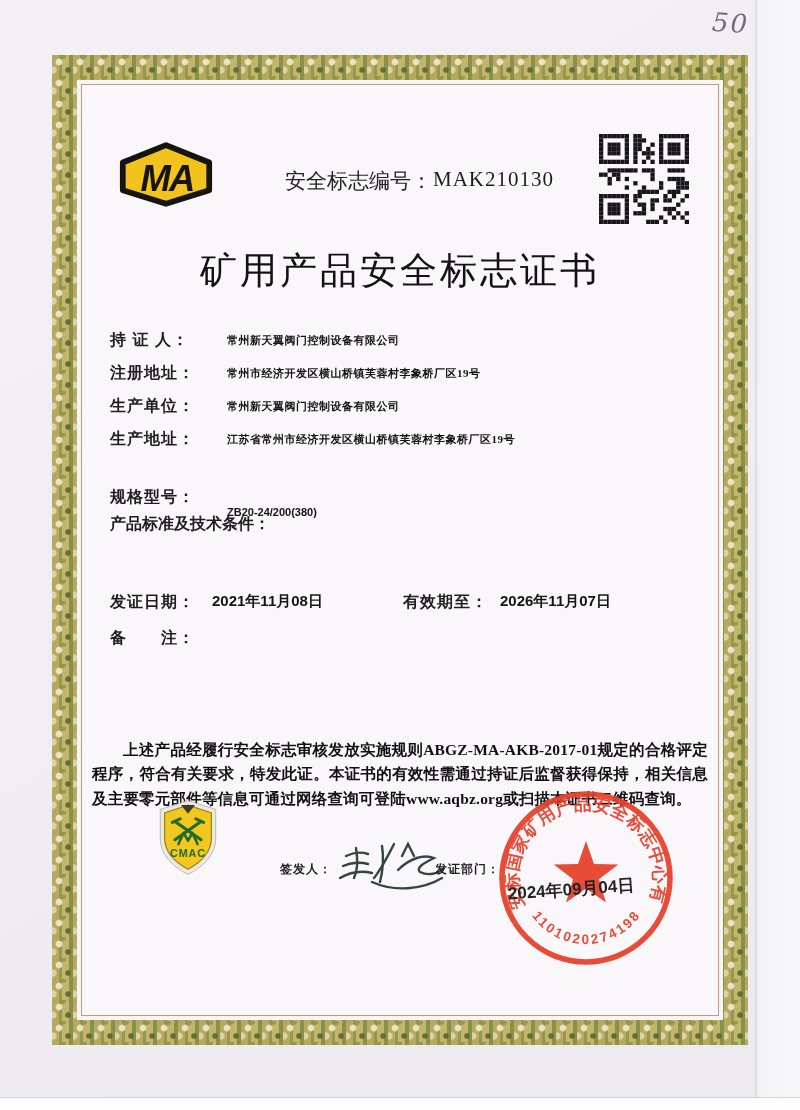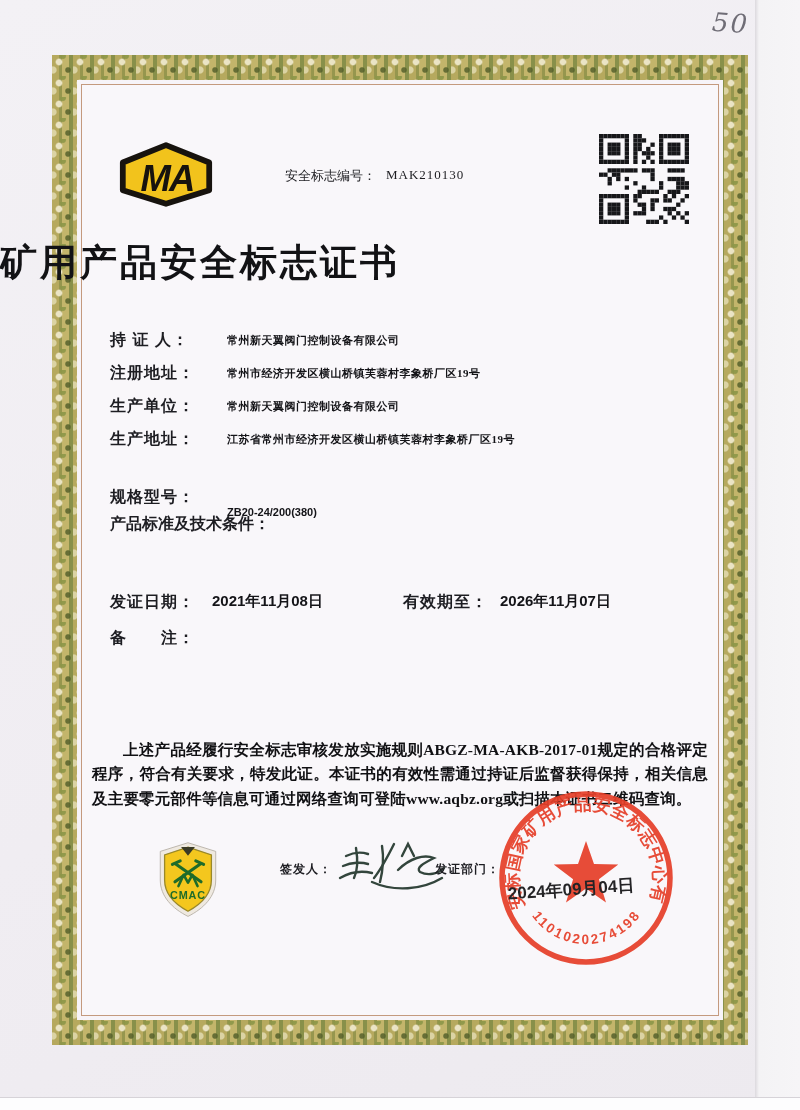--- a/index.html
+++ b/index.html
@@ -22,26 +22,26 @@
            radial-gradient(circle at 16px 15px, rgba(86,97,44,.85) 2.2px, rgba(86,97,44,0) 3.4px),
            radial-gradient(circle at 1px 15px, rgba(223,215,171,.9) 3px, rgba(223,215,171,0) 4.2px),
            radial-gradient(circle at 11px 1px, rgba(140,150,72,.9) 2.4px, rgba(140,150,72,0) 3.6px),
            repeating-linear-gradient(90deg,#b6a95e 0 7px,#96964e 7px 10px,#c3b56b 10px 17px,#88904a 17px 21px);
          background-size:21px 21px,21px 21px,21px 21px,21px 21px,auto;}
   .frame-gap{height:100%;box-sizing:border-box;background:#f7f4f8;padding:4px;}
   .frame-inner{height:100%;box-sizing:border-box;border:1px solid #c49a7e;background:#f9f7fa;}
   .content{position:absolute;inset:0;z-index:2;}
   
   .ma-logo{position:absolute;left:118px;top:140px;}
-  .certno-line{position:absolute;left:285px;top:167px;display:flex;gap:10px;
-               font-size:13px;color:#232327;}
+  .certno-line{position:absolute;left:285px;top:167px;display:flex;gap:1px;
+               font-size:21px;color:#232327;}
   .certno-line .v{letter-spacing:1px;color:#1c1c20;}
   .qr{position:absolute;left:599px;top:134px;}
-  .title{position:absolute;left:0;width:100%;top:238px;
-         font-size:37px;font-weight:700;letter-spacing:3px;color:#121215;}
+  .title{position:absolute;left:0;width:100%;top:246px;text-align:center;
+         font-size:37px;font-weight:400;letter-spacing:3px;color:#121215;}
   
   .row{position:absolute;left:110px;display:flex;align-items:flex-start;}
   .lab{flex:none;width:117px;font-family:"Liberation Sans",sans-serif;font-weight:700;
        font-size:16px;color:#1d1d22;letter-spacing:1px;}
   .val{font-weight:700;font-size:11px;color:#141418;letter-spacing:.5px;line-height:21px;}
   .val-sans{font-family:"Liberation Sans",sans-serif;letter-spacing:0;margin-top:15px;}
   .r0{top:330px}.r1{top:363px}.r2{top:396px}.r3{top:429px}
   .r4{top:458px}.r5{top:487px}
   .r6{top:514px}.r6 .lab{width:163px;letter-spacing:0;}
   .r6 .val{width:432px;line-height:22px;}
@@ -49,21 +49,21 @@
   .dspan{position:absolute;top:592px;font-family:"Liberation Sans",sans-serif;font-weight:700;}
   .dlab{font-size:16px;letter-spacing:1px;color:#1d1d22;}
   .dval{font-size:15px;color:#141418;text-align:center;}
   .d1{left:110px}.d2{left:212px}.d3{left:403px}.d4{left:500px}
   .remark{top:628px;}
   
   .statement{position:absolute;left:92px;top:722px;width:616px;font-weight:700;
              font-size:15.5px;line-height:24.5px;text-align:justify;text-indent:2em;
              color:#111114;letter-spacing:.2px;}
   
-  .cmac{position:absolute;left:156px;top:841px;}
+  .cmac{position:absolute;left:156px;top:799px;}
   .signer-label,.dept-label{position:absolute;top:861px;font-family:"Liberation Sans",sans-serif;
              font-weight:700;font-size:12px;letter-spacing:1px;color:#1d1d22;}
   .signer-label{left:280px}.dept-label{left:435px}
   .signature{position:absolute;left:338px;top:838px;}
   .seal{position:absolute;left:495px;top:787px;opacity:.93;}
 </style>
 </head>
 <body>
 
 <div class="page">

